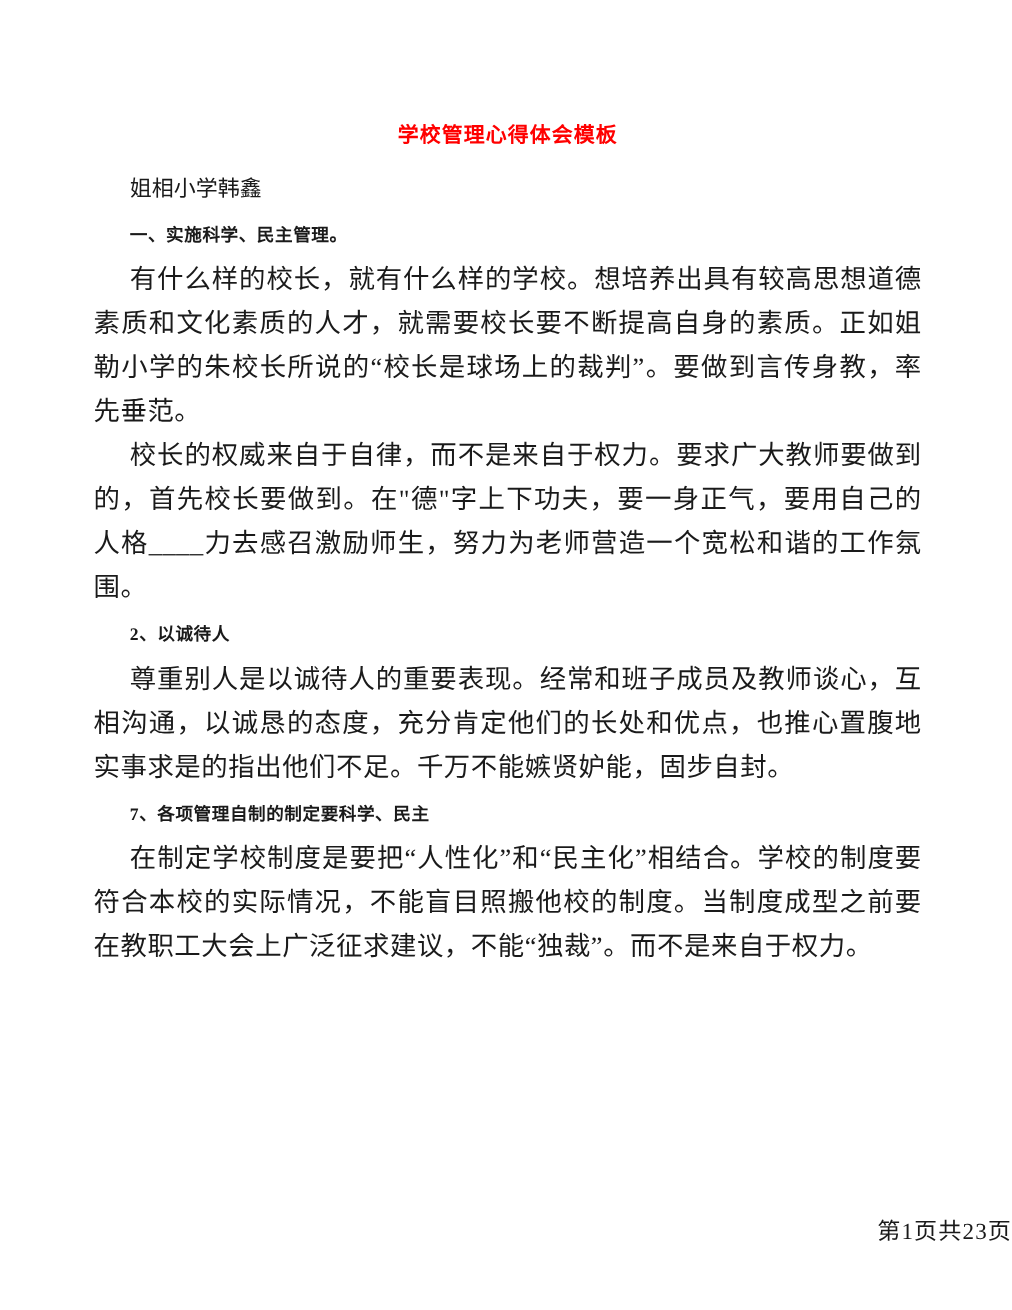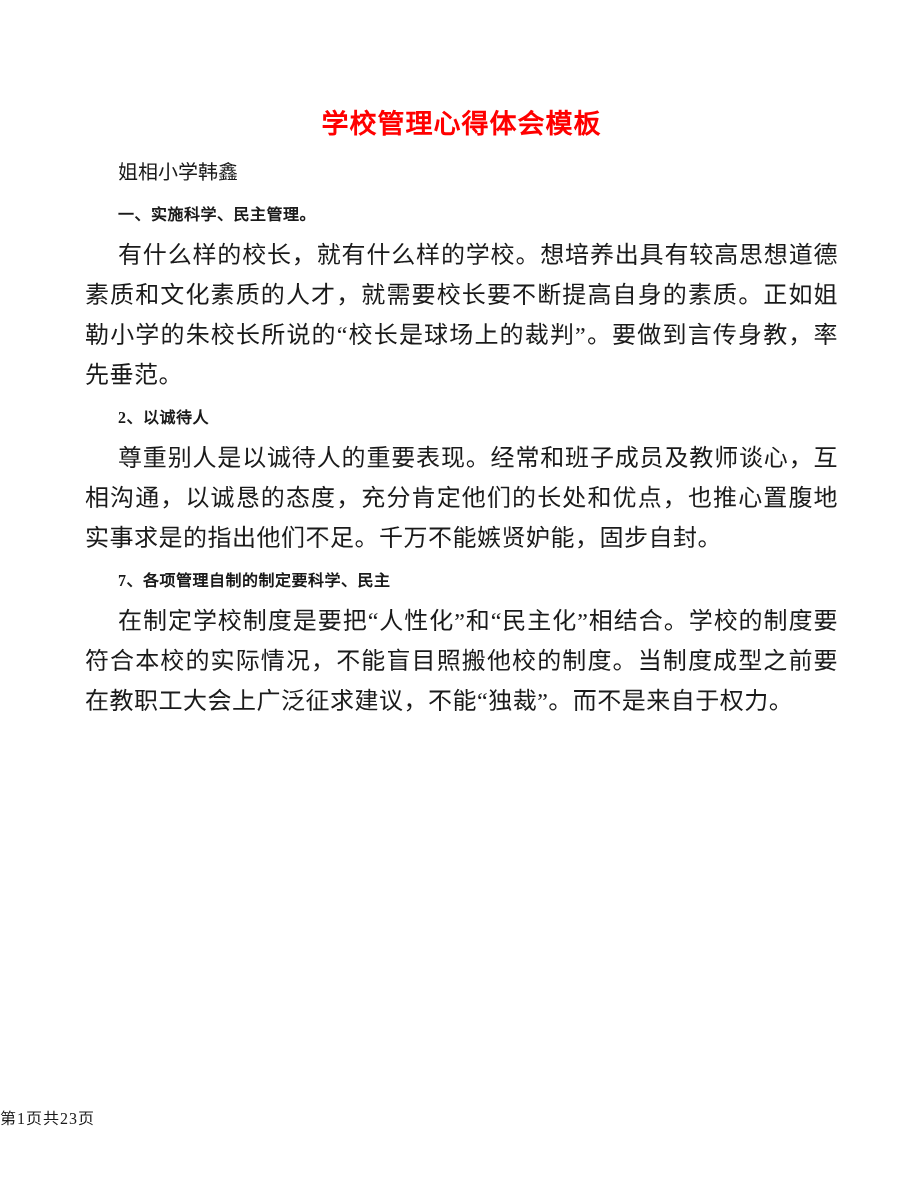--- a/index.html
+++ b/index.html
@@ -14,21 +14,21 @@
   }
   .page {
     width: 920px;
     height: 1191px;
     background: #ffffff;
     position: relative;
     padding: 104px 82px 0 85px;
   }
   .doc-title {
     text-align: center;
-    font-size: 27px;
+    font-size: 19px;
     font-weight: bold;
     line-height: 40px;
     color: #ff0000;
     letter-spacing: 1px;
   }
   .author-line {
     margin-top: 8px;
     font-size: 20px;
     line-height: 40px;
     text-indent: 33px;
@@ -48,42 +48,43 @@
     text-indent: 33px;
     font-weight: bold;
     margin-top: 3px;
     letter-spacing: 0.5px;
   }
   .page-footer {
     position: absolute;
     left: 0;
     right: 0;
     bottom: 60px;
-    text-align: left;
-    font-size: 16px;
+    text-align: right;
+    font-size: 21px;
     line-height: 24px;
     color: #1a1a1a;
     letter-spacing: 1px;
   }
 </style>
 </head>
 <body>
 
 <div class="page">
 
   <h1 class="doc-title">学校管理心得体会模板</h1>
 
   <div class="author-line">姐相小学韩鑫</div>
 
 
   <h2 class="section-heading">一、实施科学、民主管理。</h2>
 
   <p class="body-paragraph">有什么样的校长，就有什么样的学校。想培养出具有较高思想道德素质和文化素质的人才，就需要校长要不断提高自身的素质。正如姐勒小学的朱校长所说的“校长是球场上的裁判”。要做到言传身教，率先垂范。</p>
 
 
+  <p class="body-paragraph">校长的权威来自于自律，而不是来自于权力。要求广大教师要做到的，首先校长要做到。在"德"字上下功夫，要一身正气，要用自己的人格____力去感召激励师生，努力为老师营造一个宽松和谐的工作氛围。</p>
 
   <h3 class="section-heading">2、以诚待人</h3>
 
   <p class="body-paragraph">尊重别人是以诚待人的重要表现。经常和班子成员及教师谈心，互相沟通，以诚恳的态度，充分肯定他们的长处和优点，也推心置腹地实事求是的指出他们不足。千万不能嫉贤妒能，固步自封。</p>
 
   <h3 class="section-heading">7、各项管理自制的制定要科学、民主</h3>
 
   <p class="body-paragraph">在制定学校制度是要把“人性化”和“民主化”相结合。学校的制度要符合本校的实际情况，不能盲目照搬他校的制度。当制度成型之前要在教职工大会上广泛征求建议，不能“独裁”。而不是来自于权力。</p>
 
   <div class="page-footer">第1页共23页</div>

